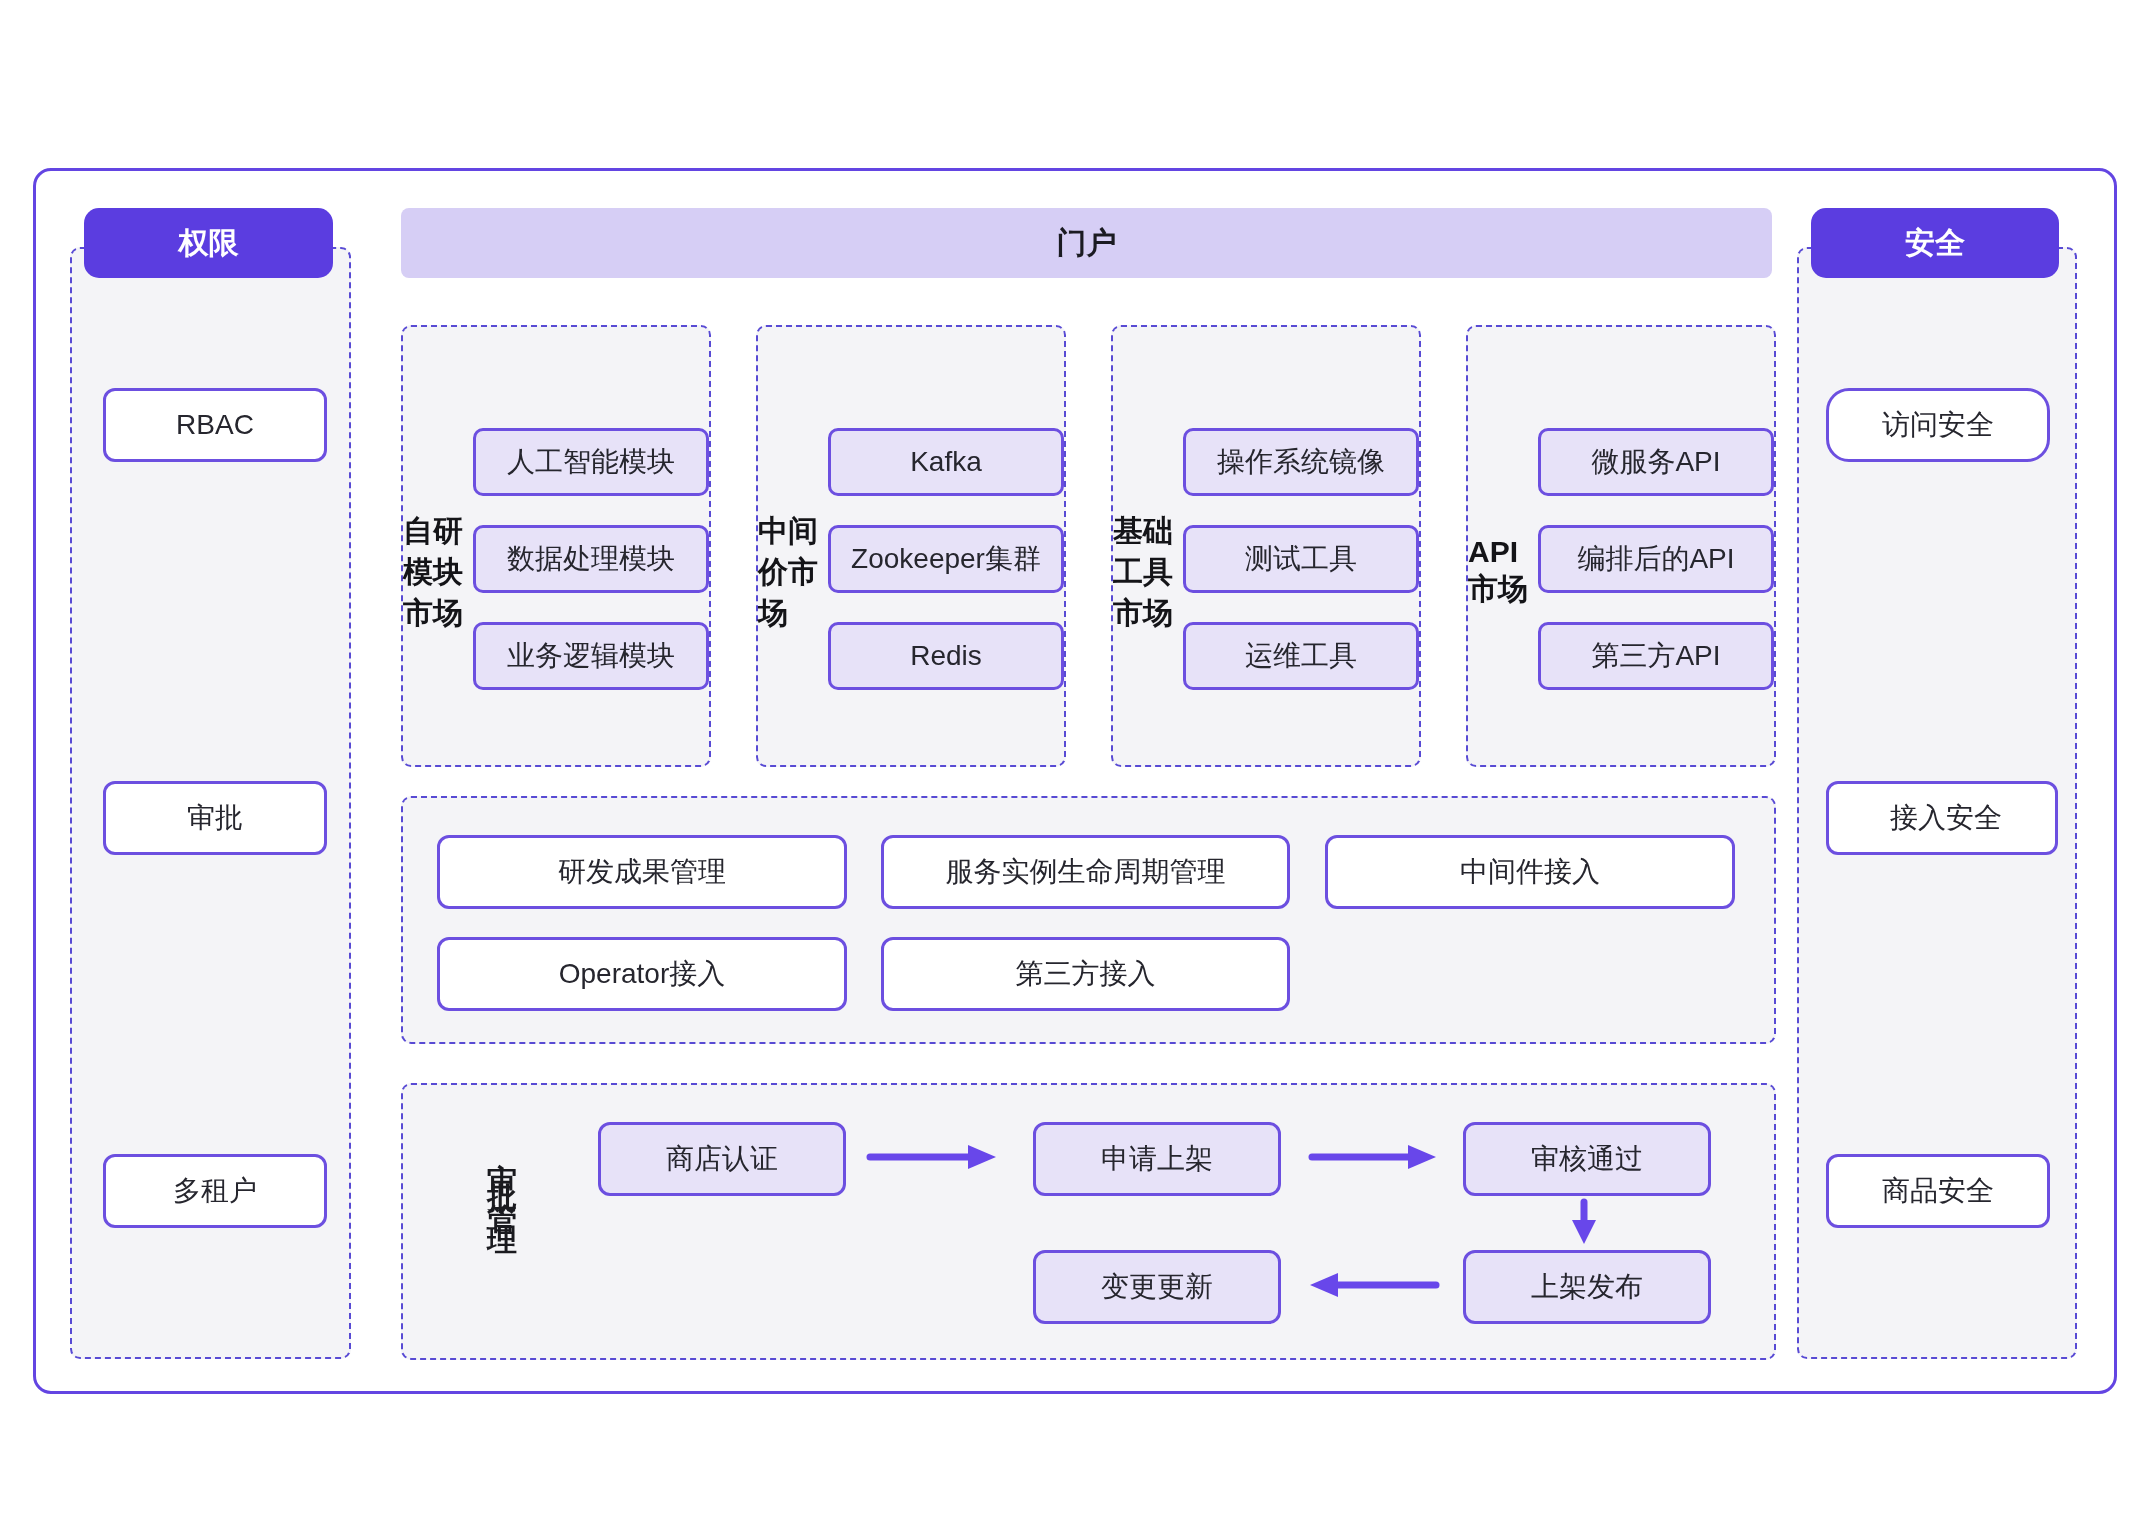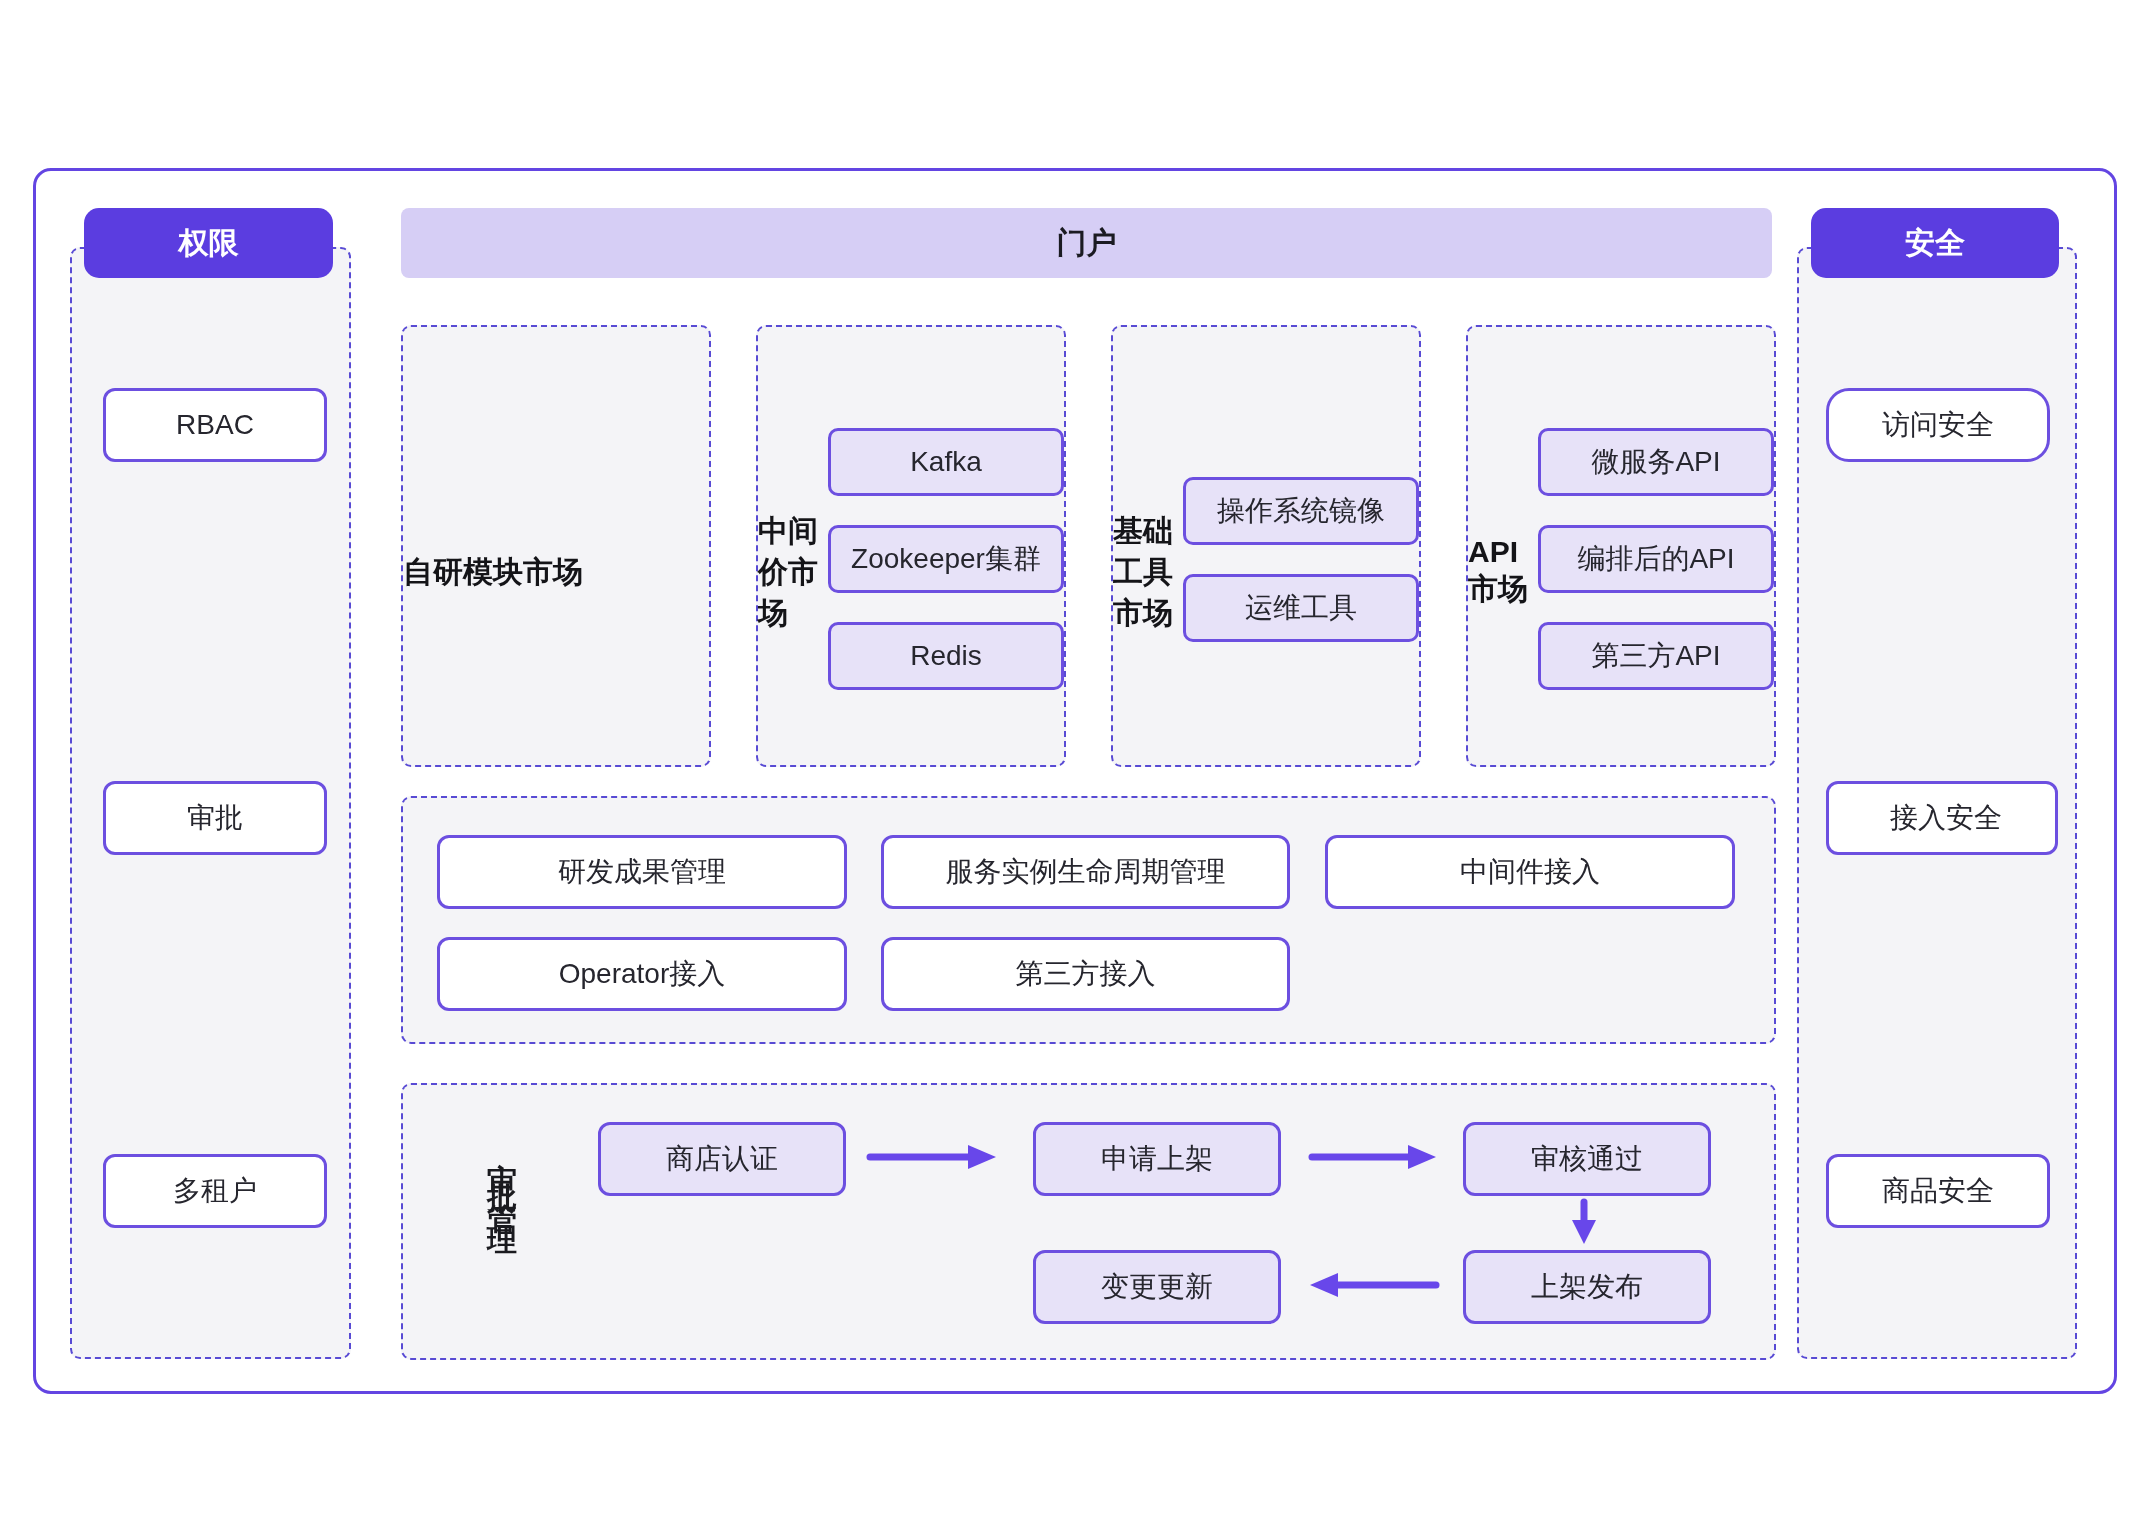--- a/index.html
+++ b/index.html
@@ -52,33 +52,39 @@
   <div class="dashed-panel" style="left:70px;top:247px;width:277px;height:1108px;"></div>
   <div class="solid-header" style="left:84px;top:208px;width:249px;">权限</div>
   <div class="white-box" style="left:103px;top:388px;width:218px;">RBAC</div>
   <div class="white-box" style="left:103px;top:781px;width:218px;">审批</div>
   <div class="white-box" style="left:103px;top:1154px;width:218px;">多租户</div>
 
   <div class="portal-header">门户</div>
 
   <div class="market-col" style="left:401px;">
     <div class="market-title">自研模块市场</div>
+    <div class="market-items">
+      <div class="lav-box">人工智能模块</div>
+      <div class="lav-box">数据处理模块</div>
+      <div class="lav-box">业务逻辑模块</div>
+    </div>
   </div>
   <div class="market-col" style="left:756px;">
     <div class="market-title">中间价市场</div>
     <div class="market-items">
       <div class="lav-box">Kafka</div>
       <div class="lav-box">Zookeeper集群</div>
       <div class="lav-box">Redis</div>
     </div>
   </div>
   <div class="market-col" style="left:1111px;">
     <div class="market-title">基础工具市场</div>
     <div class="market-items">
       <div class="lav-box">操作系统镜像</div>
+      <div class="lav-box">测试工具</div>
       <div class="lav-box">运维工具</div>
     </div>
   </div>
   <div class="market-col" style="left:1466px;">
     <div class="market-title">API市场</div>
     <div class="market-items">
       <div class="lav-box">微服务API</div>
       <div class="lav-box">编排后的API</div>
       <div class="lav-box">第三方API</div>
     </div>

